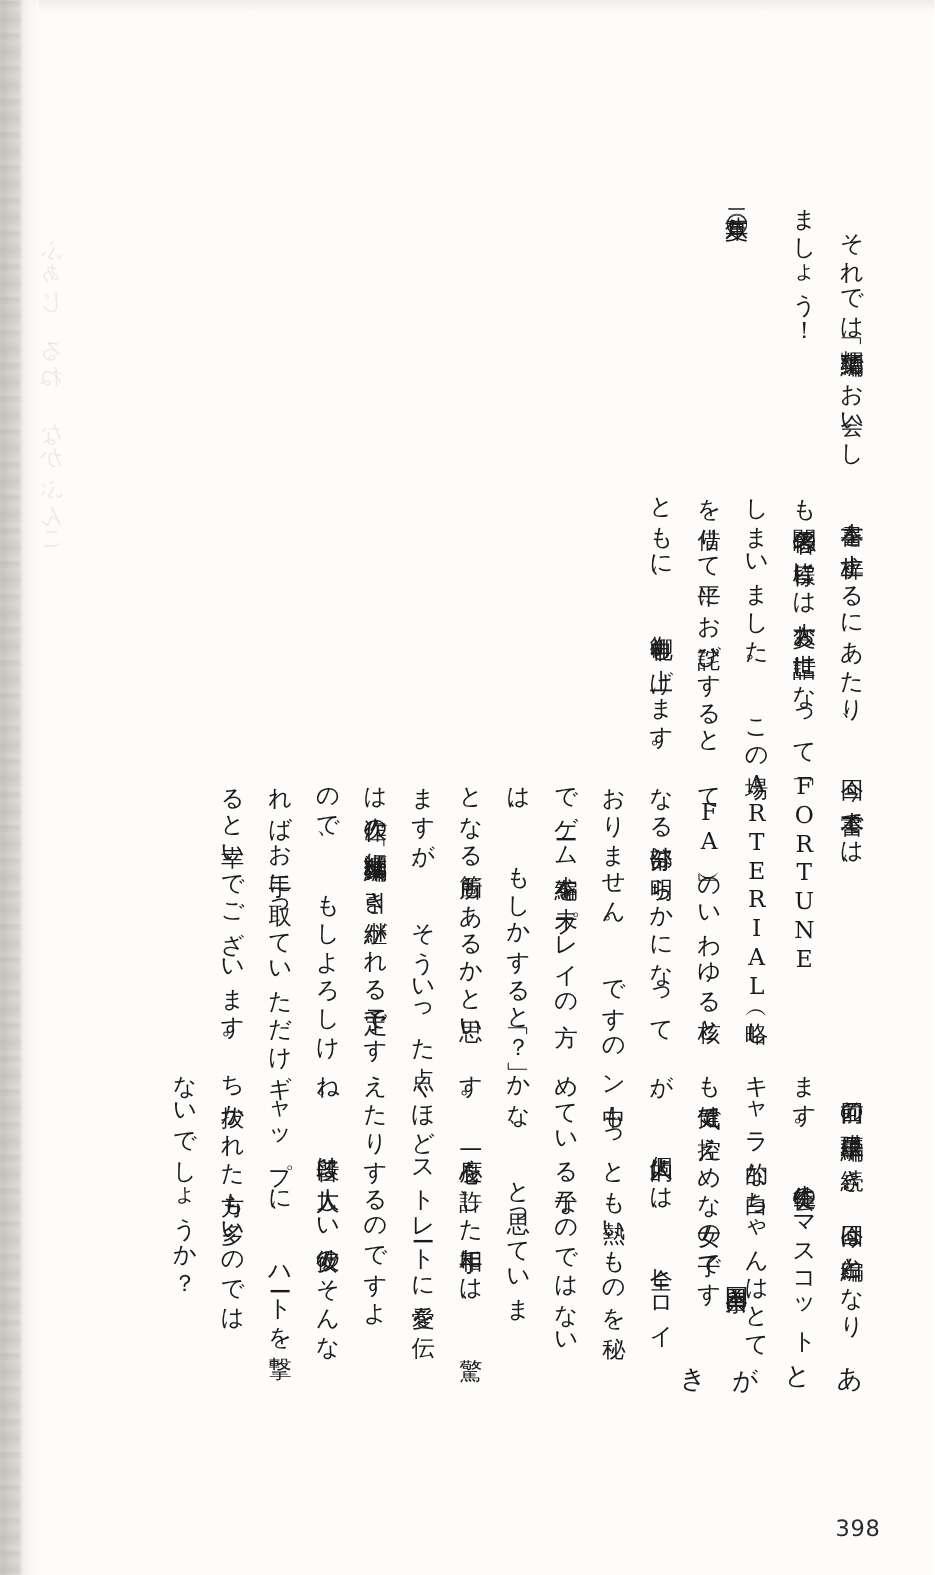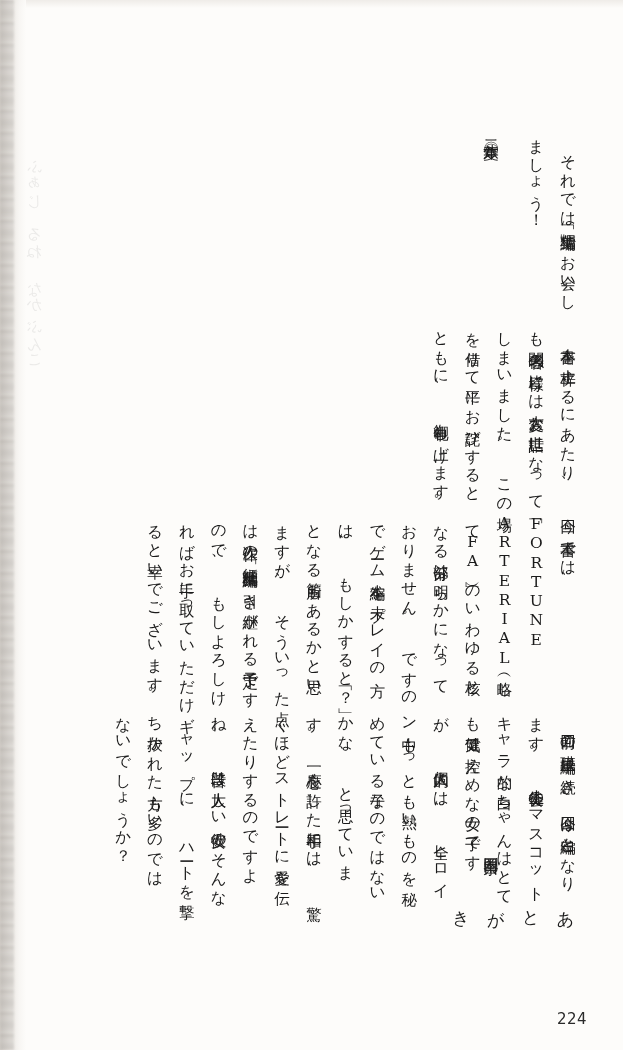--- a/index.html
+++ b/index.html
@@ -141,15 +141,15 @@
     </div>
     <div class="body-col">
       <p class="para">前回の瑛里華編に続き、今回は白編となります。　生徒会のマスコットキャラ的な白ちゃんはとても健気で控えめな女の子ですが、　個人的には、　全ヒロイン中もっとも熱いものを秘めている子なのではないかな、　と思っています。　一度心を許した相手には、　驚くほどストレートに愛を伝えたりするのですよね。　普段は大人しい彼女のそんなギャップに、　ハートを撃ち抜かれた方も多いのではないでしょうか？</p>
     </div>
     <div class="heading">あとがき</div>
   </div>
 
   <div class="sig-block date-line">二〇〇八年夏</div>
   <div class="sig-block author-line">岡田留奈</div>
 
-  <div class="page-number">224</div>
+  <div class="page-number">398</div>
 
 </div>
 
 </body></html>

